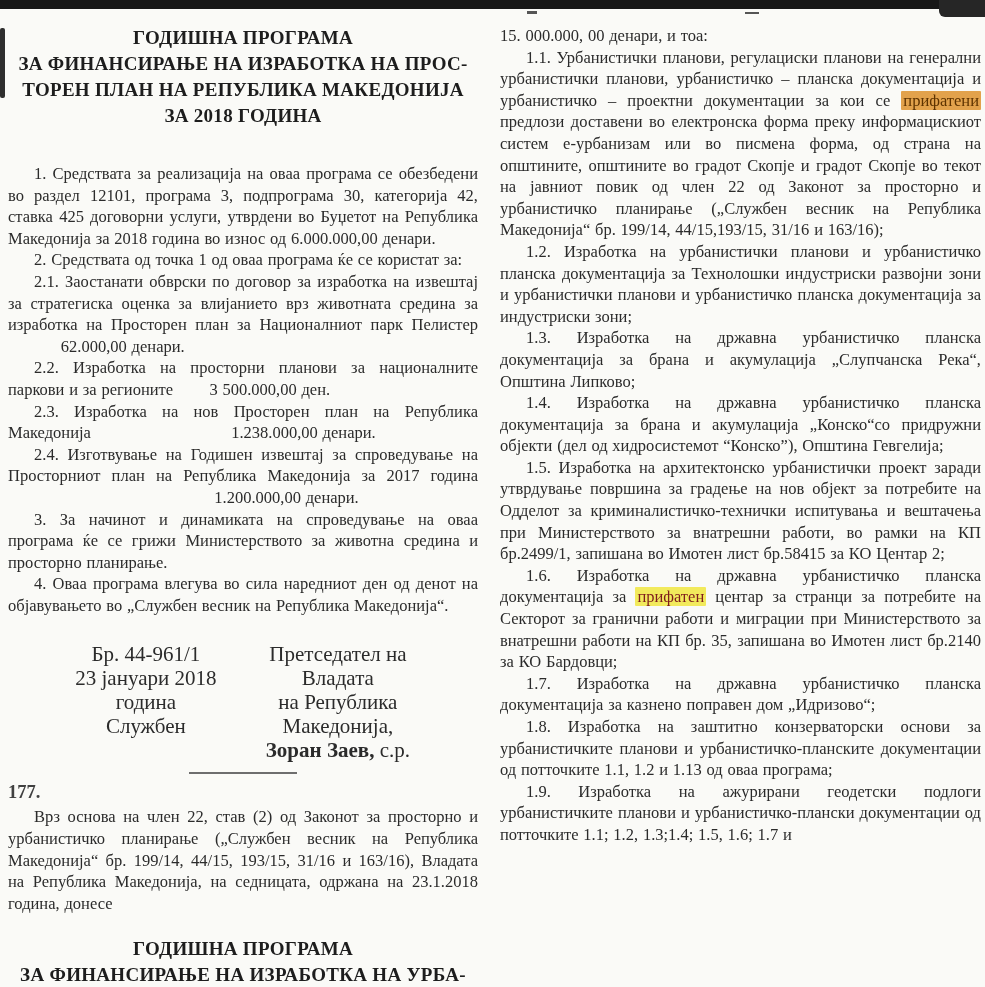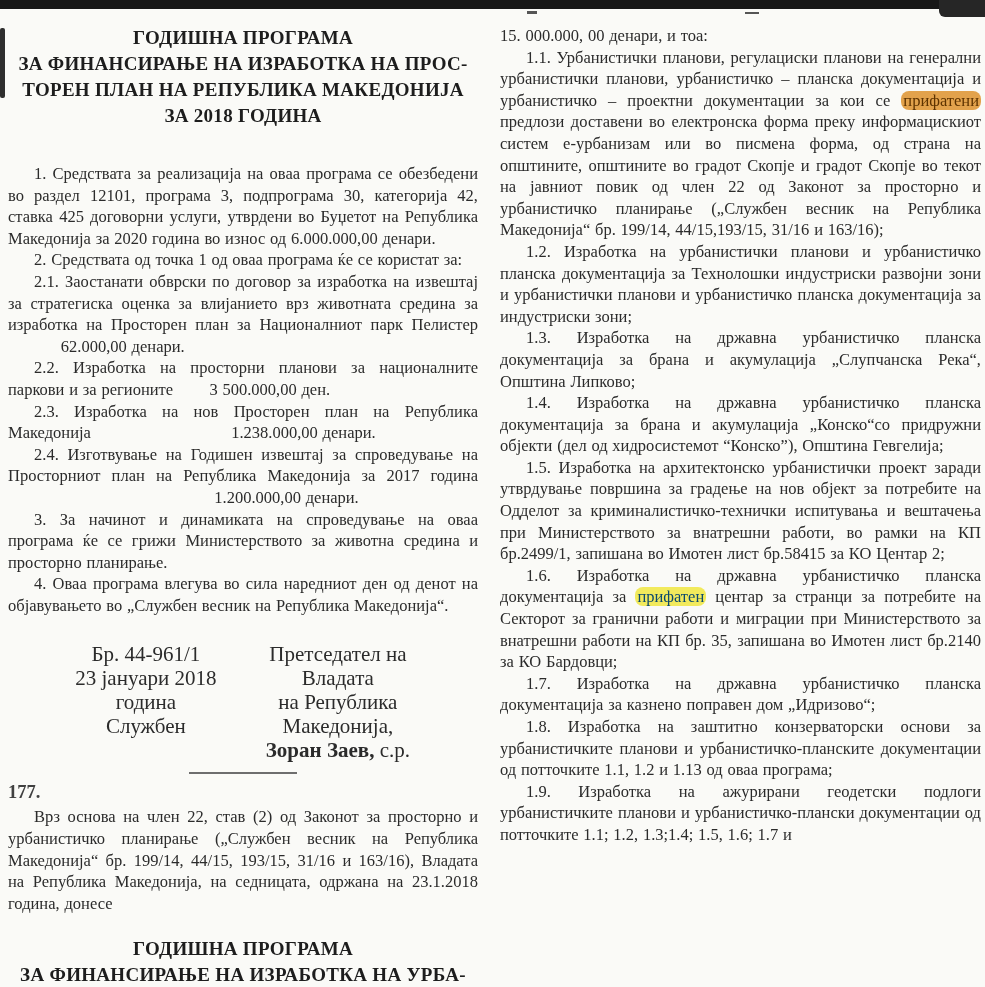--- a/index.html
+++ b/index.html
@@ -60,23 +60,23 @@
     margin: 0;
     font-size: 16.5px;
     line-height: 21.6px;
     text-align: justify;
     text-indent: 26px;
     word-spacing: 0.04em;
   }
   .para.no-indent { text-indent: 0; }
   .spacer { display: inline-block; height: 1px; }
 
-  .hl { padding: 0 2px; border-radius: 8px; }
+  .hl { padding: 0 2px; border-radius: 1px; }
   .hl-orange { background: var(--hl-orange, #e2a24c); color: #5d3300; }
-  .hl-yellow { background: var(--hl-yellow, #f2ea5c); color: #0c4a6e; }
+  .hl-yellow { background: var(--hl-yellow, #f2ea5c); color: #7f1d1d; }
 
   .signature {
     display: flex;
     justify-content: space-between;
     padding: 0 38px 0 48px;
     margin: 26px 0 10px 0;
     font-size: 21px;
     line-height: 24px;
   }
   .sig-block { text-align: center; }
@@ -110,21 +110,21 @@
 
     <div class="col col-left">
       <h1 class="doc-heading heading-top">
         <div>ГОДИШНА ПРОГРАМА</div>
         <div>ЗА ФИНАНСИРАЊЕ НА ИЗРАБОТКА НА  ПРОС-</div>
         <div>ТОРЕН ПЛАН НА РЕПУБЛИКА МАКЕДОНИЈА</div>
         <div>ЗА 2018 ГОДИНА</div>
       </h1>
 
       <div id="left-paras">
-          <p class="para"><span>1. Средствата за реализација на оваа програма се обезбедени во раздел  12101, програма 3, подпрограма 30, категорија 42, ставка 425 договорни услуги, утврдени во Буџетот на Република Македонија за 2020 година во износ од 6.000.000,00 денари.</span></p>
+          <p class="para"><span>1. Средствата за реализација на оваа програма се обезбедени во раздел  12101, програма 3, подпрограма 30, категорија 42, ставка 425 договорни услуги, утврдени во Буџетот на Република Македонија за 2018 година во износ од 6.000.000,00 денари.</span></p>
           <p class="para"><span>2. Средствата од точка 1 од оваа програма ќе се користат за:</span></p>
           <p class="para"><span>2.1. Заостанати обврски по договор за изработка на извештај за стратегиска оценка за влијанието врз животната средина за изработка на Просторен план за Националниот парк Пелистер</span><span class="spacer" style="width: 3.2em;"></span><span>62.000,00 денари.</span></p>
           <p class="para"><span>2.2. Изработка на просторни планови за националните паркови и за регионите</span><span class="spacer" style="width: 2.2em;"></span><span>3 500.000,00 ден.</span></p>
           <p class="para"><span>2.3. Изработка на нов Просторен план на Република Македонија</span><span class="spacer" style="width: 8.5em;"></span><span>1.238.000,00 денари.</span></p>
           <p class="para"><span>2.4. Изготвување на Годишен извештај за спроведување на Просторниот план на Република Македонија за 2017 година</span><span class="spacer" style="width: 12.5em;"></span><span>1.200.000,00 денари.</span></p>
           <p class="para"><span>3. За начинот и динамиката на спроведување на оваа програма ќе се грижи Министерството за животна средина и просторно планирање.</span></p>
           <p class="para"><span>4. Оваа програма влегува во сила наредниот ден од денот на објавувањето во „Службен весник на Република Македонија“.</span></p>
         </div>
 
       <div class="signature">

